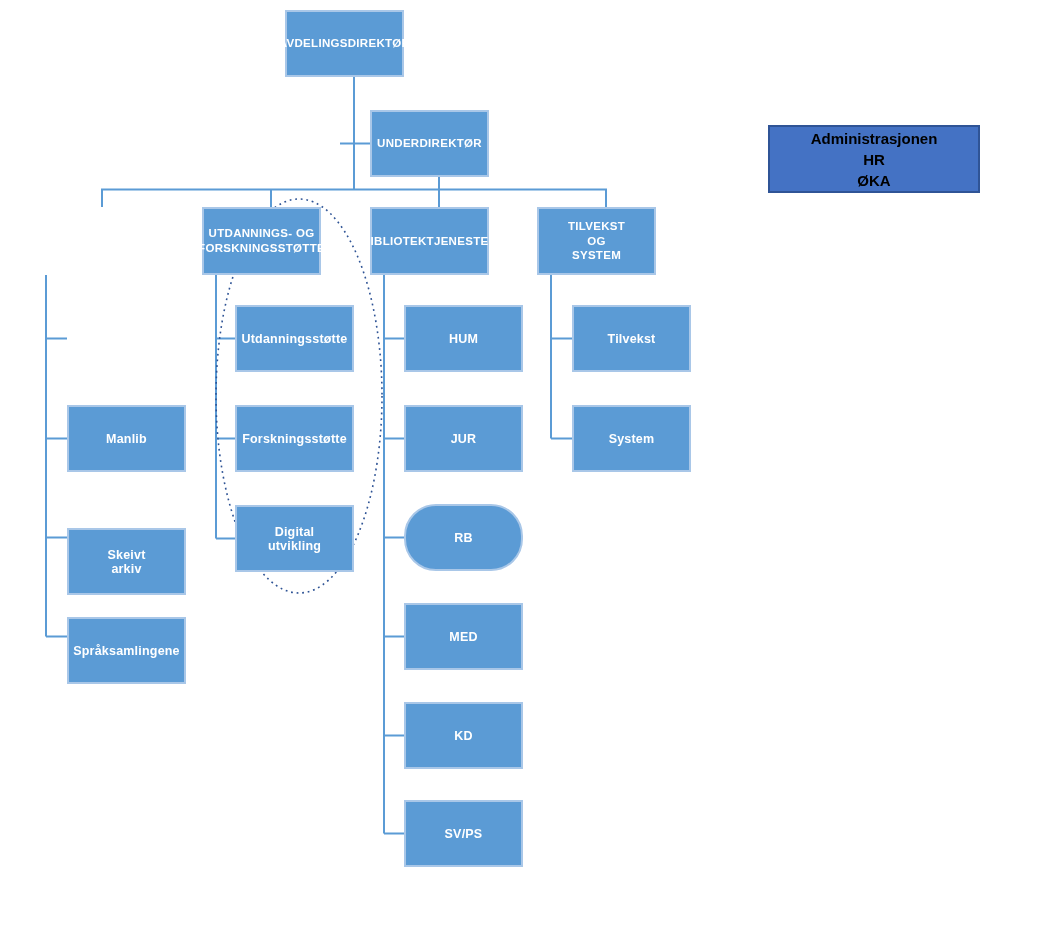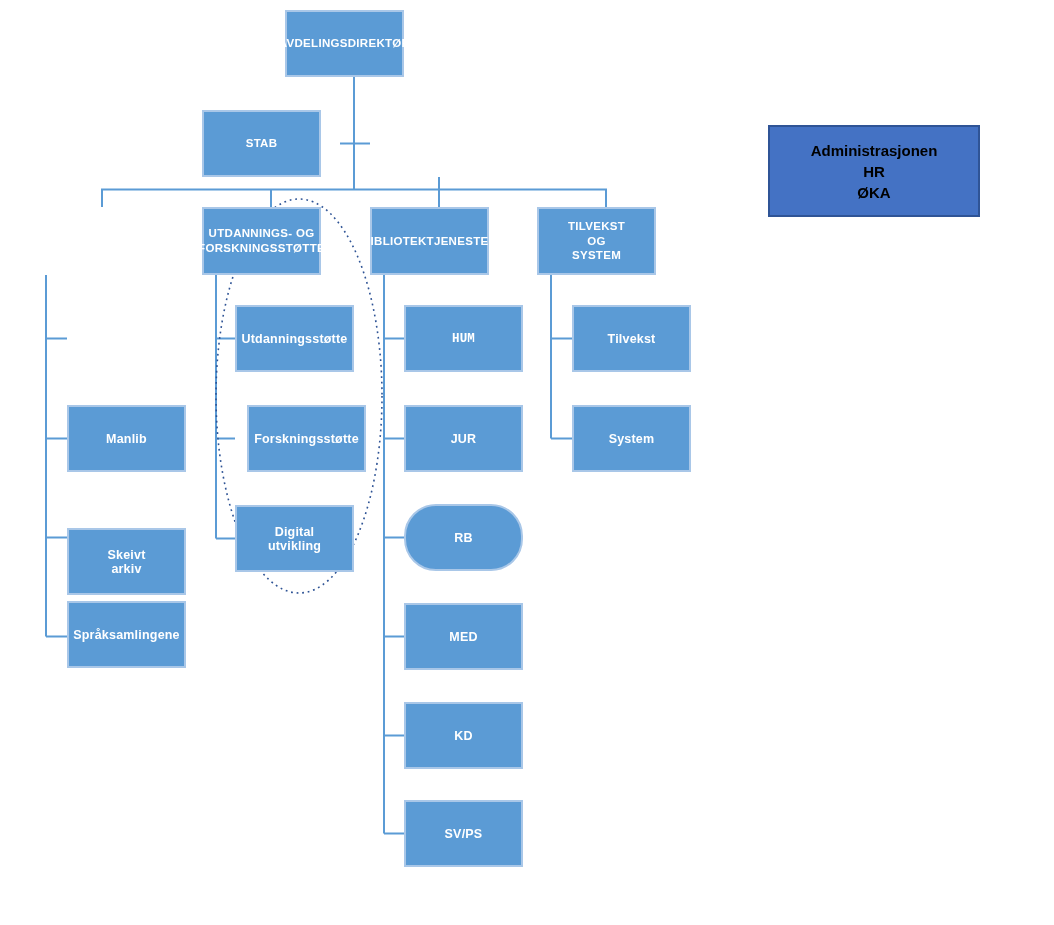--- a/index.html
+++ b/index.html
@@ -61,21 +61,21 @@
   }
   .node.lvl-child {
     font-size: 12.5px;
     font-weight: 600;
     letter-spacing: 0.2px;
   }
   .node.lvl3 { height: 68px; }
   .admin-box {
     position: absolute;
     left: 768px; top: 125px;
-    width: 212px; height: 92px;
+    width: 212px; height: 68px;
     background: var(--admin-fill);
     border: 2px solid var(--admin-border);
     box-sizing: border-box;
     color: var(--admin-text);
     font-size: 15px;
     font-weight: 600;
     display: flex;
     flex-direction: column;
     align-items: center;
     justify-content: center;
@@ -104,35 +104,35 @@
 
     <path class="connector" d="M384 275 V833.5 M384 338.5 H404 M384 438.5 H404 M384 537.5 H404 M384 636.5 H404 M384 735.5 H404 M384 833.5 H404"></path>
 
     <path class="connector" d="M551 275 V438.5 M551 338.5 H572 M551 438.5 H572"></path>
 
     <ellipse class="annot-ellipse" cx="299" cy="396" rx="83" ry="197"></ellipse>
   </svg>
 
   <div class="node lvl-head" style="left:285px; top:10px;">AVDELINGSDIREKTØR</div>
 
-  <div class="node lvl-head" style="left:202px; top:110px;">STAB</div>
+  <div class="node lvl-head" style="left:370px; top:110px;">UNDERDIREKTØR</div>
 
   <div class="node lvl-head lvl3" style="left:202px; top:207px;">UTDANNINGS- OG FORSKNINGSSTØTTE</div>
   <div class="node lvl-head lvl3" style="left:370px; top:207px;">BIBLIOTEKTJENESTER</div>
   <div class="node lvl-head lvl3" style="left:537px; top:207px;">TILVEKST OG SYSTEM</div>
 
   <div class="node lvl-child" style="left:67px; top:405px;">Manlib</div>
   <div class="node lvl-child" style="left:67px; top:504px;margin-top:24px;">Skeivt arkiv</div>
-  <div class="node lvl-child" style="left:67px; top:601px;text-align:center;">Språksamlingene</div>
+  <div class="node lvl-child" style="left:67px; top:617px;text-align:center;">Språksamlingene</div>
 
   <div class="node lvl-child" style="left:235px; top:305px;">Utdanningsstøtte</div>
-  <div class="node lvl-child" style="left:235px; top:405px;margin-left:12px;">Forskningsstøtte</div>
+  <div class="node lvl-child" style="left:235px; top:405px;">Forskningsstøtte</div>
   <div class="node lvl-child" style="left:235px; top:505px;">Digital utvikling</div>
 
-  <div class="node lvl-child" style="left:404px; top:305px;font-family:Liberation Mono, monospace;">HUM</div>
+  <div class="node lvl-child" style="left:404px; top:305px;">HUM</div>
   <div class="node lvl-child" style="left:404px; top:405px;">JUR</div>
   <div class="node lvl-child" style="left:404px; top:504px;border-radius:32px;">RB</div>
   <div class="node lvl-child" style="left:404px; top:603px;">MED</div>
   <div class="node lvl-child" style="left:404px; top:702px;">KD</div>
   <div class="node lvl-child" style="left:404px; top:800px;">SV/PS</div>
 
   <div class="node lvl-child" style="left:572px; top:305px;">Tilvekst</div>
   <div class="node lvl-child" style="left:572px; top:405px;">System</div>
 
   <div class="admin-box">

